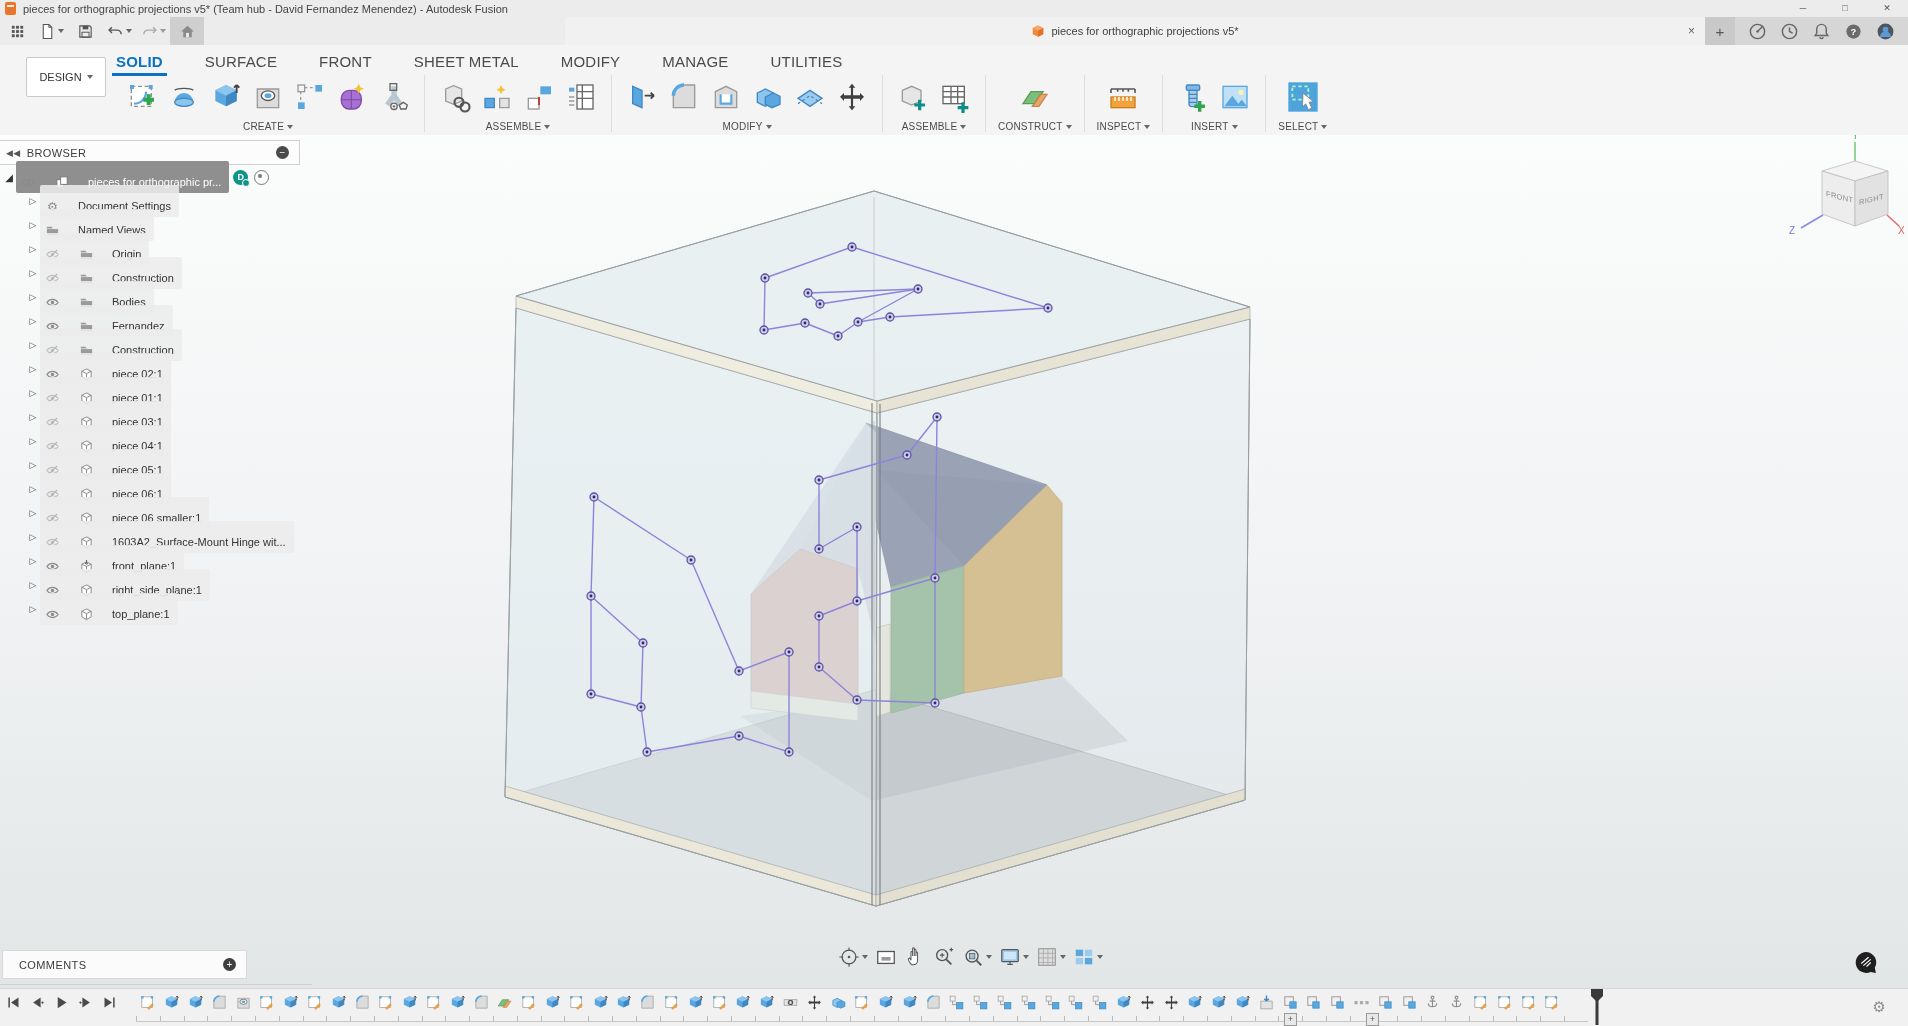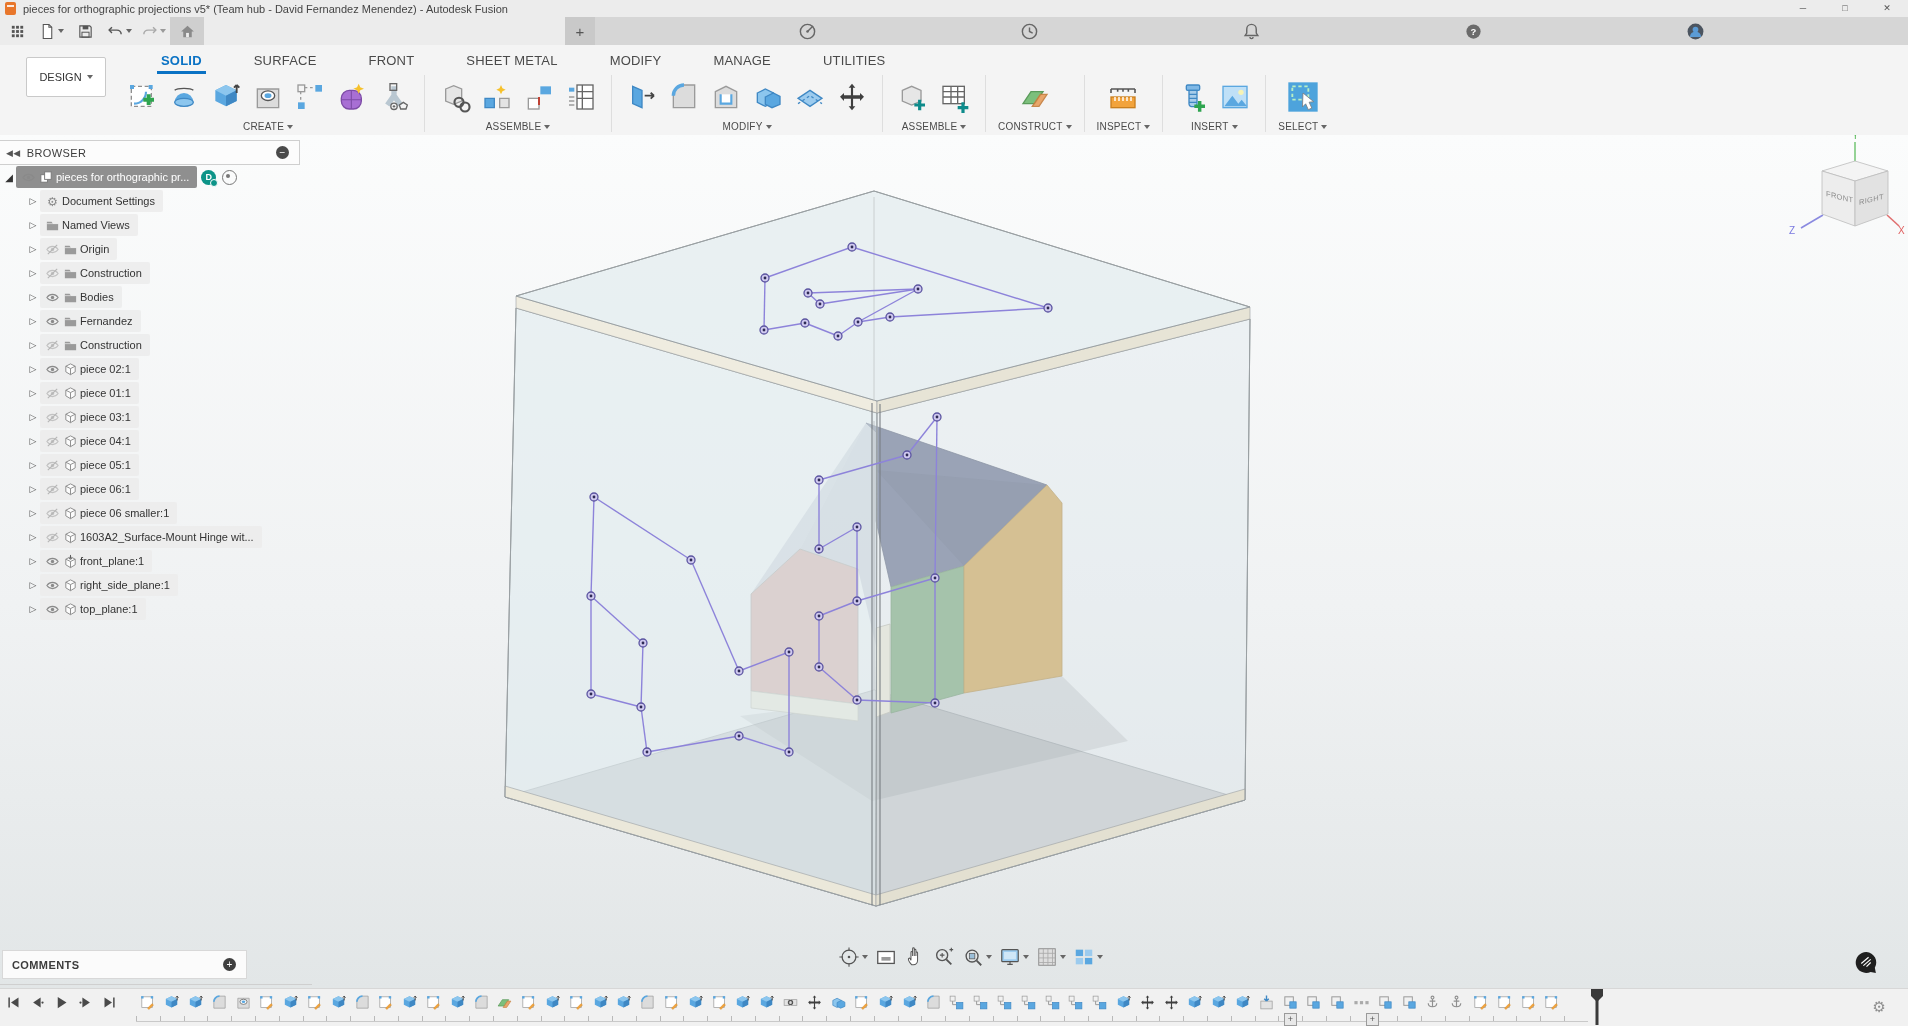--- a/index.html
+++ b/index.html
@@ -22,21 +22,21 @@
   .caret{width:0;height:0;border-left:3px solid transparent;border-right:3px solid transparent;border-top:4px solid #666;display:inline-block;}
   .caret.lite{border-top-color:#9a9a9a;}
   #doc-tab{width:1140px;background:#f1f1f1;display:flex;align-items:center;justify-content:center;position:relative;font-size:11px;color:#3f3f3f;}
   #doc-tab .close{position:absolute;right:10px;color:#666;font-size:12px;}
   #newtab{width:30px;background:#c9c9c9;display:flex;align-items:center;justify-content:center;color:#555;font-size:15px;}
   #tab-icons{display:flex;align-items:center;flex:1;justify-content:space-evenly;}
   
   #ribbon{left:0;top:45px;width:1908px;height:90px;background:#f4f4f4;border-bottom:1px solid #d9d9d9;}
   #design-btn{left:26px;top:12px;width:78px;height:38px;background:#fff;border:1px solid #c9c9c9;border-radius:2px;
       display:flex;align-items:center;justify-content:center;font-size:11px;color:#333;gap:5px;}
-  #ribbon-tabs{left:112px;top:6px;display:flex;gap:44px;font-size:13px;color:#4a4a4a;margin-left:45px;}
+  #ribbon-tabs{left:112px;top:6px;display:flex;gap:34px;font-size:15px;color:#4a4a4a;}
   #ribbon-tabs .rtab{padding:2px 4px 6px;position:relative;letter-spacing:.2px;}
   #ribbon-tabs .rtab.active{color:#0a72c4;font-weight:bold;}
   #ribbon-tabs .rtab.active:after{content:"";position:absolute;left:0;right:0;bottom:0;height:3px;background:#0a72c4;}
   #ribbon-groups{left:112px;top:30px;display:flex;align-items:flex-start;}
   .rgroup{display:flex;flex-direction:column;align-items:center;padding:0 12px;border-right:1px solid #dedede;}
   .rgroup:last-child{border-right:none;text-align:right;}
   .rgroup .icons{display:flex;gap:6px;height:44px;align-items:center;}
   .ribbon-item{width:36px;height:40px;display:flex;align-items:center;justify-content:center;}
   .ribbon-item svg{width:32px;height:32px;}
   .rgroup .glabel{margin-top:2px;font-size:10px;color:#4a4a4a;display:flex;align-items:center;gap:3px;letter-spacing:.2px;}
@@ -46,35 +46,35 @@
   
   #browser{left:0;top:140px;width:300px;}
   #browser-header{height:23px;background:rgba(252,252,252,.92);border:1px solid #cfcfcf;border-left:none;
       display:flex;align-items:center;font-size:11px;color:#3c3c3c;letter-spacing:.4px;}
   #browser-header .collapse{margin:0 6px 0 6px;color:#555;font-size:9px;}
   #browser-header .minus{margin-left:auto;margin-right:10px;width:13px;height:13px;border-radius:50%;background:#4a4a4a;color:#fff;
       display:flex;align-items:center;justify-content:center;font-size:10px;line-height:1;}
   .brow{display:flex;align-items:center;height:24px;font-size:11px;}
   .brow .arrow{width:14px;margin-left:26px;color:#555;font-size:9px;text-align:center;flex:none;}
   .brow.root .arrow{margin-left:2px;color:#333;font-size:10px;}
-  .brow .pill{display:flex;align-items:center;background:rgba(236,236,236,.88);border-radius:2px;padding:2px 8px 2px 4px;gap:2px;height:18px;}
+  .brow .pill{display:flex;align-items:center;background:rgba(236,236,236,.88);border-radius:2px;padding:12px 8px 2px 4px;gap:18px;height:18px;}
   .brow .pill .lbl{white-space:nowrap;color:#333;}
   .brow.root .pill{background:#8f8f8f;}
   .brow.root .pill .lbl{color:#fff;}
   .badge{width:15px;height:15px;border-radius:50%;background:#0d9488;color:#fff;font-size:9px;font-weight:bold;
       display:flex;align-items:center;justify-content:center;margin-left:4px;position:relative;flex:none;}
   .badge:after{content:"";position:absolute;right:-2px;bottom:-2px;width:6px;height:6px;border-radius:50%;background:#0d9488;border:1px solid #fff;}
   .radio{width:13px;height:13px;border:1.5px solid #777;border-radius:50%;margin-left:6px;position:relative;flex:none;}
   .radio:after{content:"";position:absolute;left:3px;top:3px;width:4px;height:4px;border-radius:50%;background:#777;}
   .tree-ico{width:16px;height:16px;flex:none;display:flex;align-items:center;justify-content:center;}
   .tree-ico svg{width:15px;height:15px;}
   
   #comments{left:2px;top:950px;width:243px;height:27px;background:#fbfbfb;border:1px solid #d8d8d8;
       display:flex;align-items:center;font-size:11px;color:#3c3c3c;letter-spacing:.4px;}
-  #comments .lbl{margin-left:9px;font-weight:bold;}
+  #comments .lbl{margin-left:16px;}
   #comments .plus{margin-left:auto;margin-right:10px;width:13px;height:13px;border-radius:50%;background:#3f3f3f;color:#fff;font-size:10px;display:flex;align-items:center;justify-content:center;}
   #comments-underline{left:0;top:984px;width:312px;height:1px;background:#cfcfcf;}
   #navbar{left:838px;top:946px;display:flex;align-items:center;gap:7px;}
   .nav-item{display:flex;align-items:center;gap:2px;}
   .nav-item svg{width:22px;height:22px;}
   #comment-bubble{left:1854px;top:950px;width:25px;height:25px;}
   
   #timeline{left:0;top:988px;width:1908px;height:38px;background:#f1f1f1;border-top:1px solid #d7d7d7;}
   #playback{position:absolute;left:6px;top:6px;display:flex;gap:9px;}
   #playback svg{width:15px;height:15px;}
@@ -144,20 +144,29 @@
           </svg></span>
         <span class="caret lite"></span>
       </div>
       <div class="qat-btn active">
         <span style="width:17px;height:17px;display:inline-block"><svg viewBox="0 0 24 24">
             <path d="M12 4 3 12h3v8h12v-8h3z" fill="#8a8a8a"></path>
             <rect x="10" y="14" width="4" height="6" fill="#ececec"></rect>
           </svg></span>
       </div>
     </div>
+  <div id="doc-tab">
+    <svg width="14" height="15" viewBox="0 0 16 16" style="margin-right:6px">
+      <path d="M8 1l6 3v7l-6 3-6-3V4z" fill="#f08b3c"></path>
+        <path d="M8 1l6 3-6 3-6-3z" fill="#f6a964"></path>
+        <path d="M8 7v7l6-3V4z" fill="#e0702a"></path>
+    </svg>
+    <span>pieces for orthographic projections v5*</span>
+    <span class="close">×</span>
+  </div>
   <div id="newtab">+</div>
   <div id="tab-icons">
       <span style="width: 19px; height: 19px; display: inline-block;"><svg viewBox="0 0 24 24">
           <circle cx="12" cy="12" r="9" fill="none" stroke="#666" stroke-width="1.8"></circle>
           <path d="M12 12 19 5" stroke="#666" stroke-width="1.8"></path>
           <circle cx="12" cy="12" r="1.6" fill="#666"></circle>
         </svg></span>
       <span style="width: 19px; height: 19px; display: inline-block;"><svg viewBox="0 0 24 24">
           <circle cx="12" cy="12" r="9" fill="none" stroke="#666" stroke-width="1.8"></circle>
           <path d="M12 7v5l4 2" fill="none" stroke="#666" stroke-width="1.8"></path>

